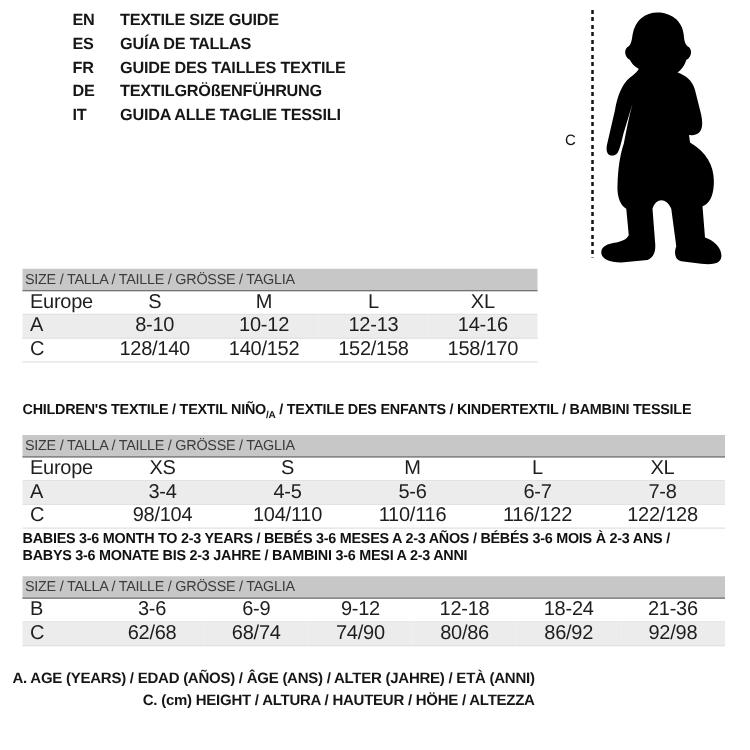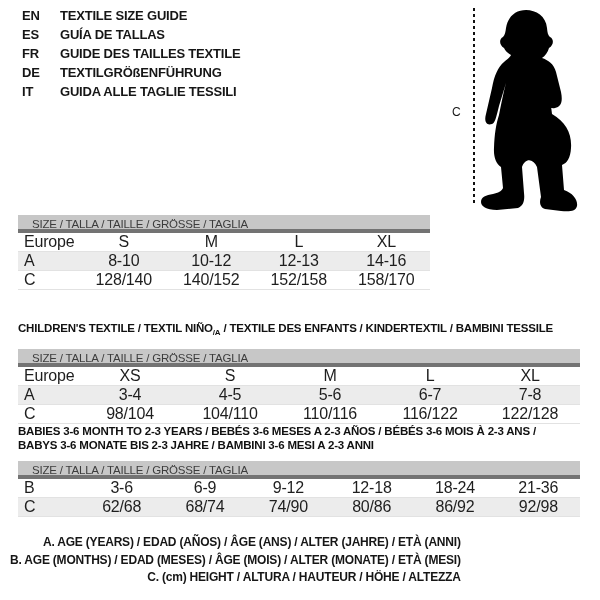--- a/index.html
+++ b/index.html
@@ -8,43 +8,43 @@
     width: 600px; height: 600px;
     font-family: "Liberation Sans", "DejaVu Sans", sans-serif;
     color: #161616;
     position: relative;
     overflow: hidden;
   }
   .stage { position: absolute; left: 0; top: 0; width: 600px; height: 600px; }
 
   
   .langs { position: absolute; left: 22px; top: 6px; }
-  .lang-row { line-height: 19px; font-size: 13px; font-weight: 700; letter-spacing: -0.2px; white-space: nowrap; }
+  .lang-row { line-height: 19px; font-size: 13px; font-weight: 700; letter-spacing: -0.2px; white-space: nowrap; margin-left: 36px; }
   .lang-code { display: inline-block; width: 38px; }
 
   
   .height-line {
     position: absolute; left: 473px; top: 8px; width: 2px; height: 198px;
     background: repeating-linear-gradient(to bottom, #111 0 3px, transparent 3px 6px);
   }
   .height-label { position: absolute; left: 452px; top: 105px; font-size: 12px; font-weight: 400; }
   .baby { position: absolute; left: 478px; top: 4px; width: 110px; height: 212px; }
 
   
   .section { position: absolute; left: 18px; width: 564px; }
   .sec-title {
     font-size: 11.5px; font-weight: 700; letter-spacing: -0.2px;
     line-height: 14px; margin-bottom: 9px; white-space: pre-line; color: #111;
   }
   .sec-title sub { font-size: 8px; }
   .tblwrap { }
   .size-bar {
     height: 18px; line-height: 18px; background: #c7c7c7;
-    border-bottom: 4px solid #737373;
-    font-size: 11.5px; color: #3c3c3c; padding-left: 14px; letter-spacing: -0.2px;
+    border-bottom: 1px solid #737373;
+    font-size: 11.5px; color: #3c3c3c; padding-left: 2px; letter-spacing: -0.2px;
   }
   table.size-table { border-collapse: collapse; table-layout: fixed; }
   table.size-table td {
     height: 17px; font-size: 16px; text-align: center; vertical-align: middle;
     border-bottom: 1px solid #e2e2e2; color: #1e1e1e; letter-spacing: -0.2px;
   }
   table.size-table td.lbl { text-align: left; padding-left: 6px; }
   table.size-table tr:nth-child(even) td { background: #ececec; }
   .w412 { width: 412px; }
   .w562 { width: 562px; }
@@ -239,17 +239,16 @@
           <td>86/92</td>
           <td>92/98</td>
         </tr>
       </tbody>
         </table>
     </div>
   </div>
 
   <div class="footnotes">
     <div class="footnote">A. AGE (YEARS) / EDAD (AÑOS) / ÂGE (ANS) / ALTER (JAHRE) / ETÀ (ANNI)</div>
-    <div class="footnote">B. AGE (MONTHS) / EDAD (MESES) / ÂGE (MOIS) / ALTER (MONATE) / ETÀ (MESI)</div>
     <div class="footnote">C. (cm) HEIGHT / ALTURA / HAUTEUR / HÖHE / ALTEZZA</div>
   </div>
 
 </div>
 
 </body></html>

